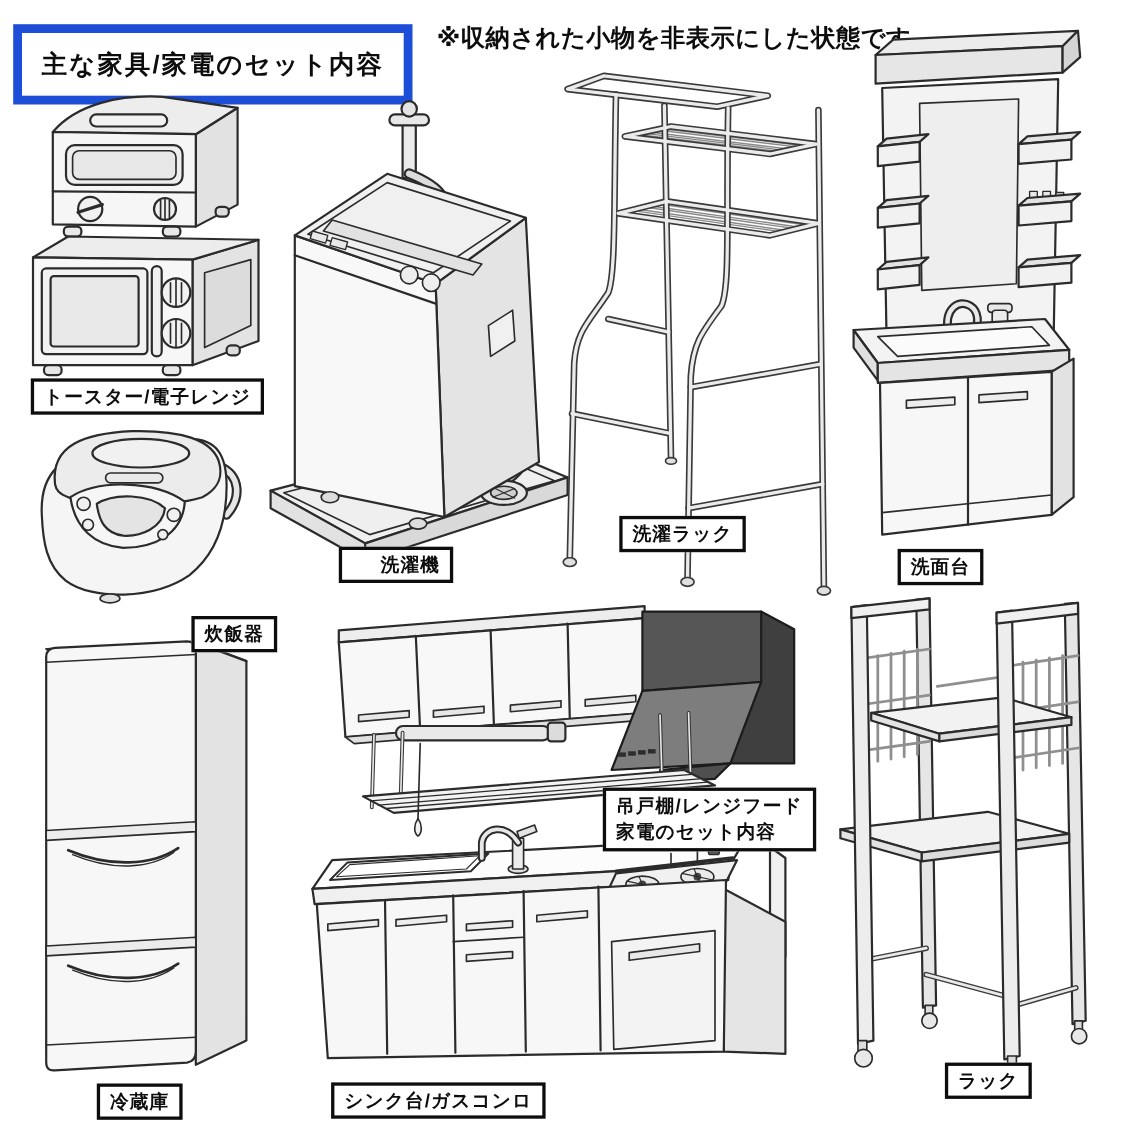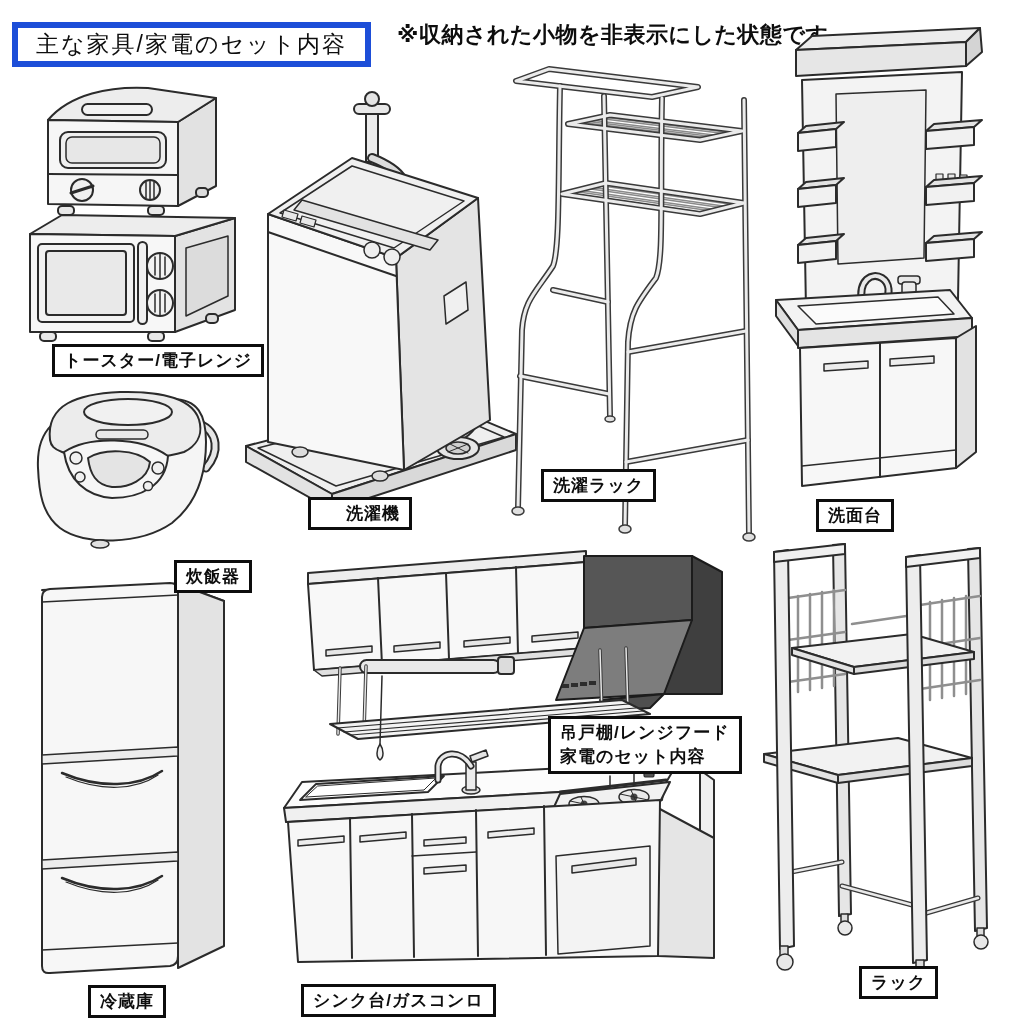--- a/index.html
+++ b/index.html
@@ -4,23 +4,23 @@
 <style>
   html,body{margin:0;padding:0;}
   body{
     width:1024px;height:1024px;position:relative;overflow:hidden;
     background:#ffffff;
     font-family:"Liberation Sans","DejaVu Sans",sans-serif;
     color:#0d0d0d;
   }
   .title-box{
     position:absolute;left:12px;top:22px;
-    border:6px solid #1d4ed8;background:#fff;
-    padding:1px 18px;
-    font-size:23px;font-weight:normal;letter-spacing:2px;
+    border:8px solid #1d4ed8;background:#fff;
+    padding:13px 18px;
+    font-size:23px;font-weight:bold;letter-spacing:2px;
     white-space:nowrap;
   }
   .note{
     position:absolute;left:397px;top:20px;
     font-size:22px;font-weight:bold;letter-spacing:0.5px;
     white-space:nowrap;
   }
   .label-box{
     position:absolute;
     border:3px solid #0d0d0d;background:#fff;
@@ -410,24 +410,24 @@
       <circle cx="921" cy="976" r="8"></circle>
       <rect x="977" y="928" width="7" height="9" fill="#dddddd"></rect>
       <circle cx="981" cy="942" r="7"></circle>
     </g>
   </g>
 </svg>
 
 <div class="title-box">主な家具/家電のセット内容</div>
 <div class="note">※収納された小物を非表示にした状態です</div>
 
-<div class="label-box" style="left:52px;top:344px;">トースター/電子レンジ</div>
+<div class="label-box" style="left:28px;top:344px;">トースター/電子レンジ</div>
 <div class="label-box" style="left:174px;top:560px;">炊飯器</div>
 <div class="label-box" style="left:308px;top:497px;padding-left:35px;">洗濯機</div>
-<div class="label-box" style="left:541px;top:469px;text-align:center;">洗濯ラック</div>
+<div class="label-box" style="left:563px;top:469px;text-align:center;">洗濯ラック</div>
 <div class="label-box" style="left:816px;top:499px;">洗面台</div>
 <div class="label-box" style="left:88px;top:985px;">冷蔵庫</div>
 <div class="label-box two-line" style="left:548px;top:716px;">
   <div>吊戸棚/レンジフード</div>
   <div>家電のセット内容</div>
 </div>
 <div class="label-box" style="left:301px;top:984px;text-align:center;">シンク台/ガスコンロ</div>
 <div class="label-box" style="left:859px;top:966px;">ラック</div>
 
 </body></html>

